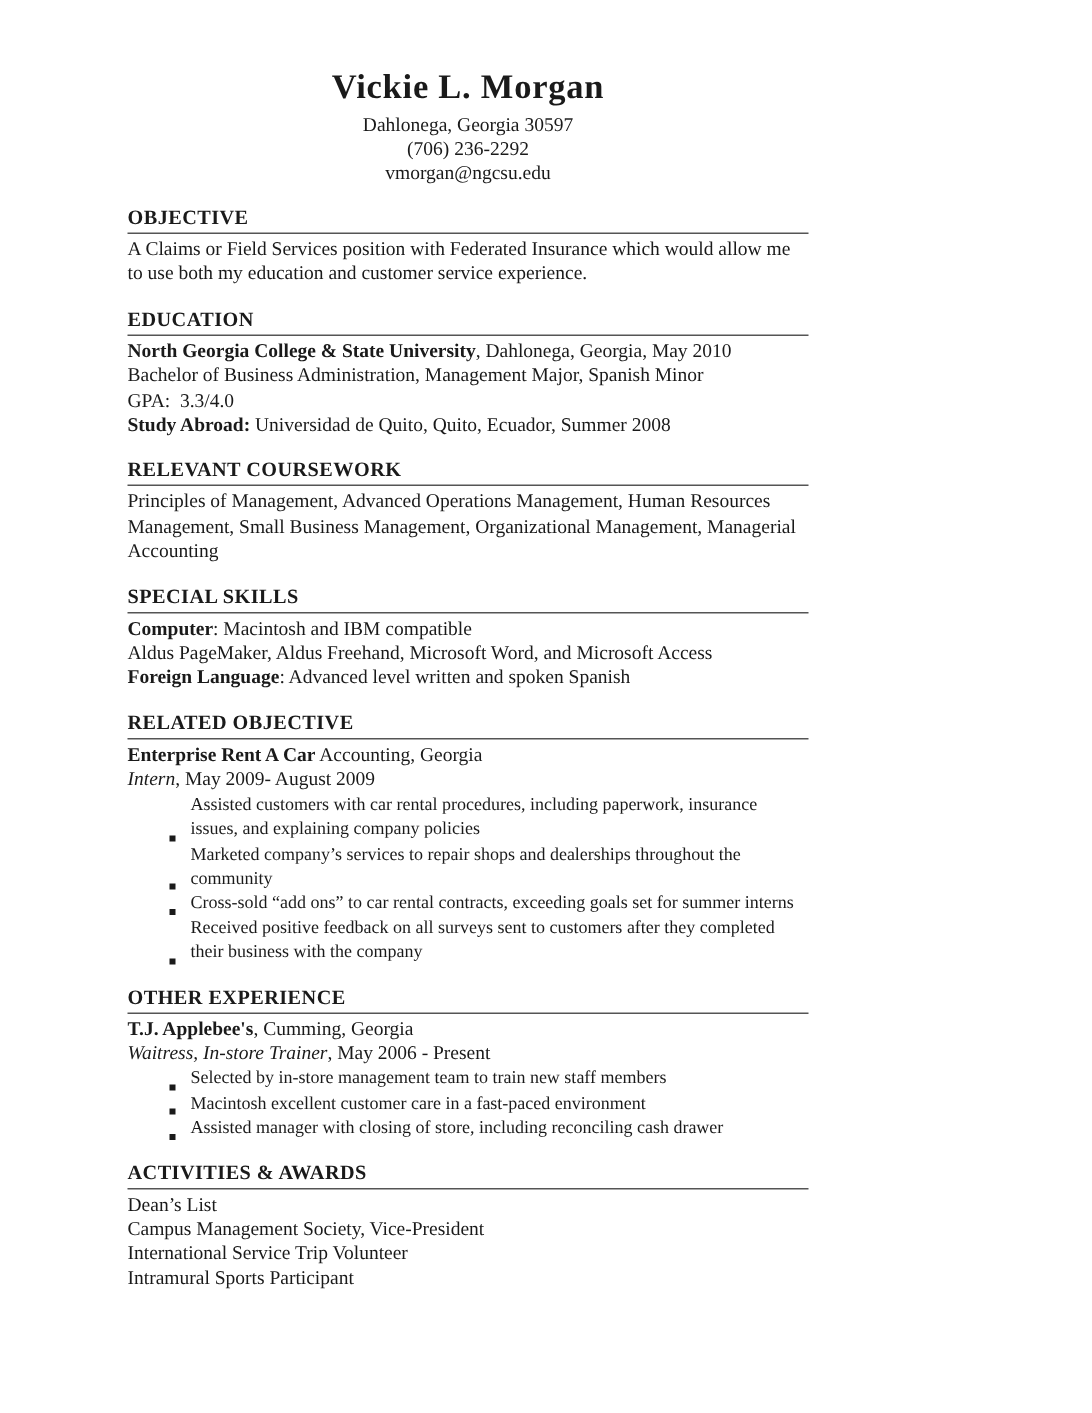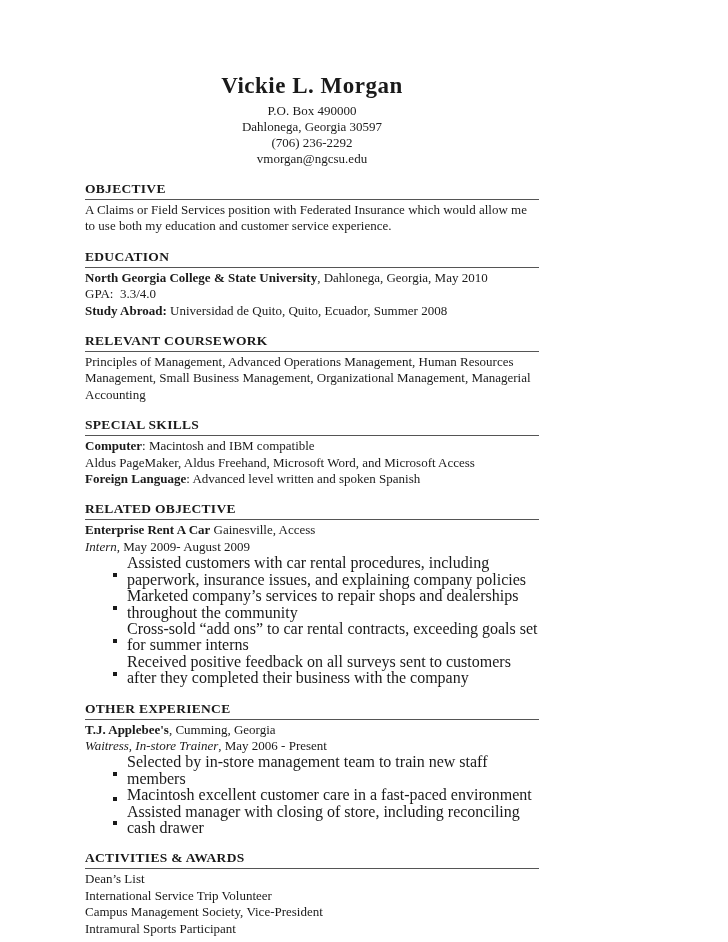--- a/index.html
+++ b/index.html
@@ -11,21 +11,21 @@
     width: 728px;
     height: 942px;
     font-family: "Liberation Serif", "DejaVu Serif", serif;
     color: #1a1a1a;
     overflow: hidden;
   }
   .page {
     box-sizing: border-box;
     width: 624px;
     height: 942px;
-    padding: 72px 85px 20px 85px;
+    padding: 44px 85px 20px 85px;
   }
   .header {
     text-align: center;
   }
   .name {
     font-size: 23px;
     font-weight: bold;
     letter-spacing: 0.5px;
     line-height: 28px;
     margin-bottom: 3px;
@@ -52,23 +52,23 @@
     white-space: pre-wrap;
   }
   .b { font-weight: bold; }
   .i { font-style: italic; text-align: right; }
   .bullets {
     margin: 0;
     padding: 0;
   }
   .bullet-item {
     display: flex;
-    align-items: center;
+    align-items: flex-end;
     padding-left: 28px;
-    font-size: 16px;
+    font-size: 12px;
     line-height: 16.4px;
   }
   .bullet-sq {
     width: 4px;
     height: 4px;
     background: #1a1a1a;
     margin-top: 7px;
     flex-shrink: 0;
   }
   .bullet-text {
@@ -76,53 +76,53 @@
     white-space: pre-wrap;
   }
 </style>
 </head>
 <body>
 
 <div class="page">
 
   <div class="header">
     <div class="name">Vickie L. Morgan</div>
-    <div class="contact-line">P.O. Box 490000</div>
     <div class="contact-line">Dahlonega, Georgia 30597</div>
     <div class="contact-line">(706) 236-2292</div>
     <div class="contact-line">vmorgan@ngcsu.edu</div>
   </div>
 
   <div class="section">
     <div class="sec-title">OBJECTIVE</div>
     <div class="line">A Claims or Field Services position with Federated Insurance which would allow me to use both my education and customer service experience.</div>
   </div>
 
   <div class="section">
     <div class="sec-title">EDUCATION</div>
     <div class="line"><span class="b">North Georgia College &amp; State University</span><span>, Dahlonega, Georgia, May 2010</span></div>
+    <div class="line">Bachelor of Business Administration, Management Major, Spanish Minor</div>
     <div class="line">GPA:  3.3/4.0</div>
     <div class="line"><span class="b">Study Abroad:</span><span> Universidad de Quito, Quito, Ecuador, Summer 2008</span></div>
   </div>
 
   <div class="section">
     <div class="sec-title">RELEVANT COURSEWORK</div>
     <div class="line">Principles of Management, Advanced Operations Management, Human Resources Management, Small Business Management, Organizational Management, Managerial Accounting</div>
   </div>
 
   <div class="section">
     <div class="sec-title">SPECIAL SKILLS</div>
     <div class="line"><span class="b">Computer</span><span>: Macintosh and IBM compatible</span></div>
     <div class="line">Aldus PageMaker, Aldus Freehand, Microsoft Word, and Microsoft Access</div>
     <div class="line"><span class="b">Foreign Language</span><span>: Advanced level written and spoken Spanish</span></div>
   </div>
 
   <div class="section">
     <div class="sec-title">RELATED OBJECTIVE</div>
-    <div class="line"><span class="b">Enterprise Rent A Car</span><span> Gainesville, Access</span></div>
+    <div class="line"><span class="b">Enterprise Rent A Car</span><span> Accounting, Georgia</span></div>
     <div class="line"><span class="i">Intern</span><span>, May 2009- August 2009</span></div>
     <div class="bullets">
       <div class="bullet-item">
           <span class="bullet-sq"></span>
           <span class="bullet-text">Assisted customers with car rental procedures, including paperwork, insurance issues, and explaining company policies</span>
         </div>
       <div class="bullet-item">
           <span class="bullet-sq"></span>
           <span class="bullet-text">Marketed company’s services to repair shops and dealerships throughout the community</span>
         </div>
@@ -153,18 +153,18 @@
       <div class="bullet-item">
           <span class="bullet-sq"></span>
           <span class="bullet-text">Assisted manager with closing of store, including reconciling cash drawer</span>
         </div>
     </div>
   </div>
 
   <div class="section">
     <div class="sec-title">ACTIVITIES &amp; AWARDS</div>
     <div class="line">Dean’s List</div>
+    <div class="line">Campus Management Society, Vice-President</div>
     <div class="line">International Service Trip Volunteer</div>
-    <div class="line">Campus Management Society, Vice-President</div>
     <div class="line">Intramural Sports Participant</div>
   </div>
 
 </div>
 
 </body></html>

